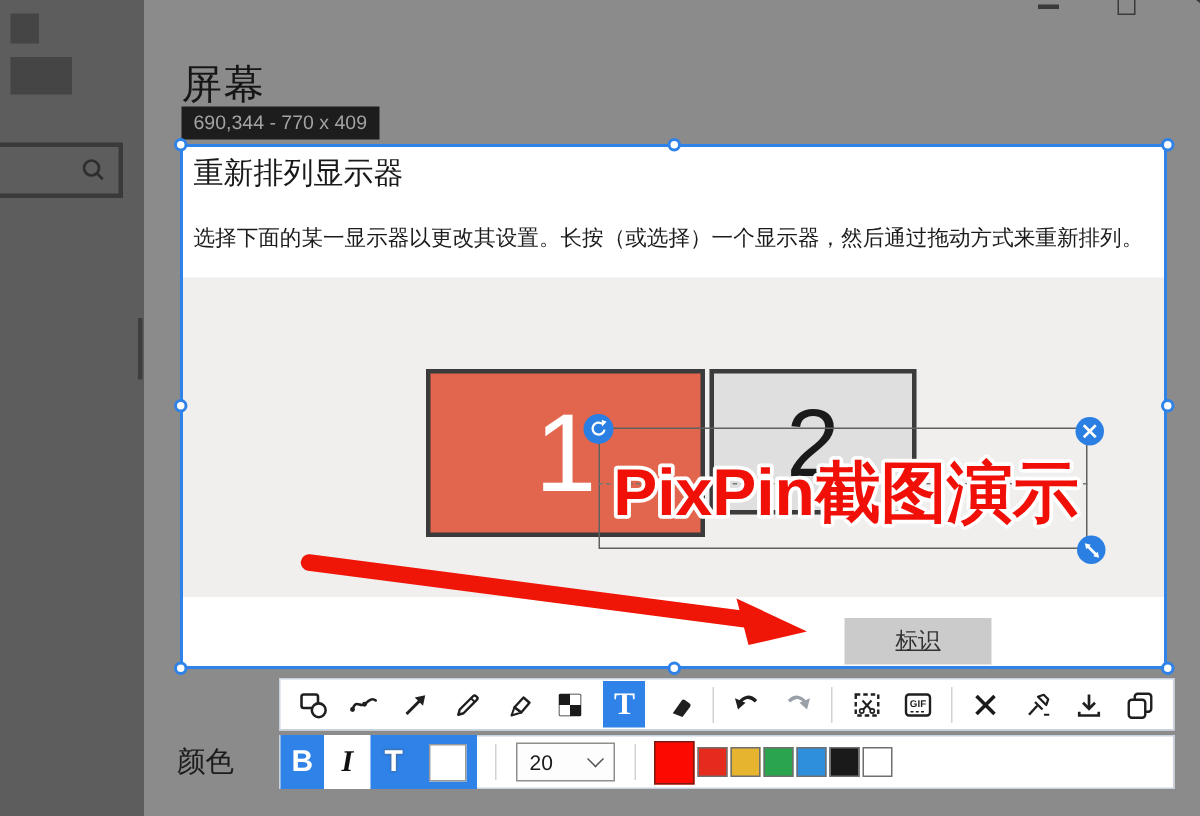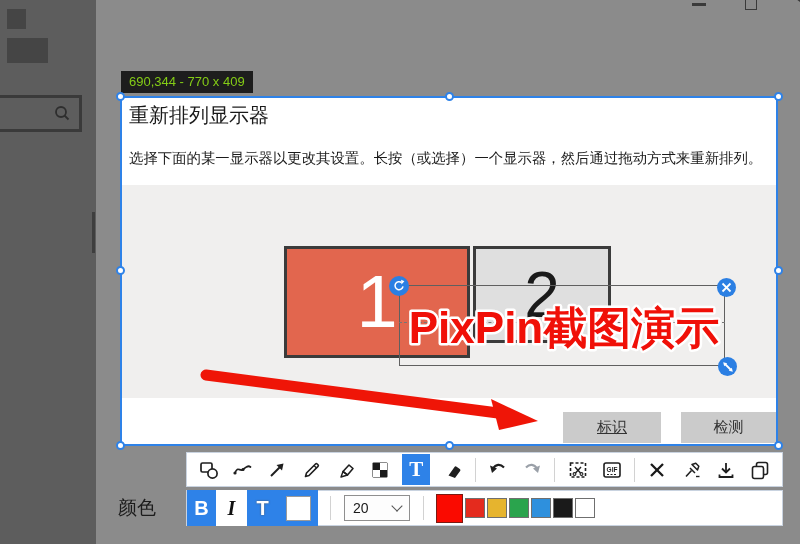--- a/index.html
+++ b/index.html
@@ -7,21 +7,21 @@
          font-family:"Liberation Sans",sans-serif;background:#8b8b8b;}
   .abs{position:absolute;}
   
   #sidebar{left:0;top:0;width:96px;height:544px;background:#5d5d5d;}
   .dimtile{background:#454545;}
   #searchbox{left:-4px;top:95px;width:86px;height:37px;border:3px solid #3a3a3a;background:#5d5d5d;box-sizing:border-box;}
   #scrollstrip{left:92px;top:212px;width:3px;height:41px;background:#3e3e3e;}
   #page-title{left:121px;top:38px;font-size:27px;color:#161616;letter-spacing:1px;}
   .winctl{color:#3a3a3a;}
   
-  #badge{left:121px;top:71px;height:22px;padding:0 8px;background:#1d1d1d;color:#84cc16;
+  #badge{left:121px;top:71px;height:22px;padding:0 8px;background:#1d1d1d;color:#a3a3a3;
          font-size:13px;line-height:22px;white-space:nowrap;}
   
   #sel{left:120px;top:96px;width:658px;height:350px;background:#ffffff;
        border:2px solid #2e82e8;box-sizing:border-box;}
   #sec-head{left:129px;top:102px;font-size:20px;color:#191919;}
   #sec-desc{left:129px;top:149px;font-size:14.4px;color:#1b1b1b;white-space:nowrap;}
   #panel{left:122px;top:185px;width:654px;height:213px;background:#f0efee;}
   .monitor{box-sizing:border-box;border:3px solid #3b3b3b;display:flex;align-items:center;justify-content:center;}
   #mon1{left:284px;top:246px;width:186px;height:112px;background:#e2664e;}
   #mon1 .num{color:#fff;font-size:74px;font-weight:200;line-height:1;}
@@ -79,20 +79,21 @@
   <div class="abs dimtile" style="left:7px;top:9px;width:19px;height:20px;"></div>
   <div class="abs dimtile" style="left:7px;top:38px;width:41px;height:25px;"></div>
   <div class="abs" id="searchbox">
     <svg class="abs" style="right:7px;top:6px;" width="20" height="20" viewBox="0 0 20 20">
       <circle cx="9" cy="8" r="5" fill="none" stroke="#2e2e2e" stroke-width="1.8"></circle>
       <line x1="12.5" y1="11.5" x2="16.5" y2="15.5" stroke="#2e2e2e" stroke-width="1.8"></line>
     </svg>
   </div>
   <div class="abs" id="scrollstrip"></div>
 
+  <div class="abs" id="page-title">屏幕</div>
 
   <div class="abs winctl" style="left:692px;top:3px;width:14px;height:3px;background:#3a3a3a;"></div>
   <div class="abs winctl" style="left:745px;top:-3px;width:12px;height:13px;border:1.5px solid #3a3a3a;box-sizing:border-box;"></div>
   <div class="abs winctl" style="left:794px;top:-1px;width:10px;height:2px;background:#3a3a3a;transform:rotate(38deg);"></div>
 
   <div class="abs" id="badge">690,344 - 770 x 409</div>
 
   <div class="abs" id="sel"></div>
   <div class="abs" id="sec-desc">选择下面的某一显示器以更改其设置。长按（或选择）一个显示器，然后通过拖动方式来重新排列。</div>
   <div class="abs" id="sec-head">重新排列显示器</div>
@@ -131,23 +132,20 @@
     </svg>
   </div>
 
   <svg class="abs" id="arrow" width="370" height="80" viewBox="0 0 370 80">
     <line x1="16" y1="15" x2="308" y2="53" stroke="#ef1507" stroke-width="11" stroke-linecap="round"></line>
     <polygon points="348,61 301,39 309,70" fill="#ef1507"></polygon>
   </svg>
 
   <div class="abs graybtn" id="btn-identify">
     <span>标识</span>
-  </div>
-  <div class="abs graybtn" id="btn-detect">
-    <span>检测</span>
   </div>
 
   <div class="abs shandle" style="left:116px;top:92px;"></div>
   <div class="abs shandle" style="left:445px;top:92px;"></div>
   <div class="abs shandle" style="left:774px;top:92px;"></div>
   <div class="abs shandle" style="left:116px;top:266px;"></div>
   <div class="abs shandle" style="left:774px;top:266px;"></div>
   <div class="abs shandle" style="left:116px;top:441px;"></div>
   <div class="abs shandle" style="left:445px;top:441px;"></div>
   <div class="abs shandle" style="left:774px;top:441px;"></div>

